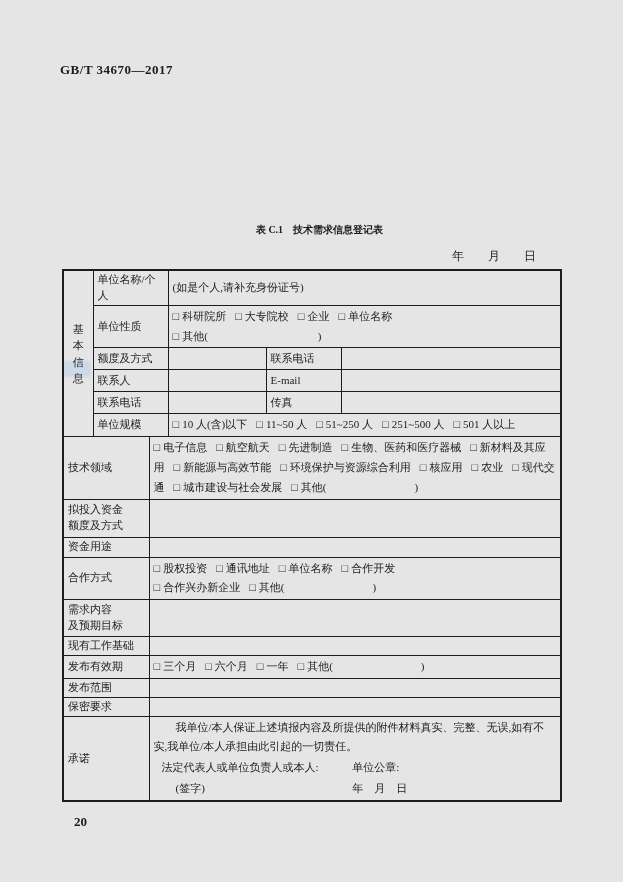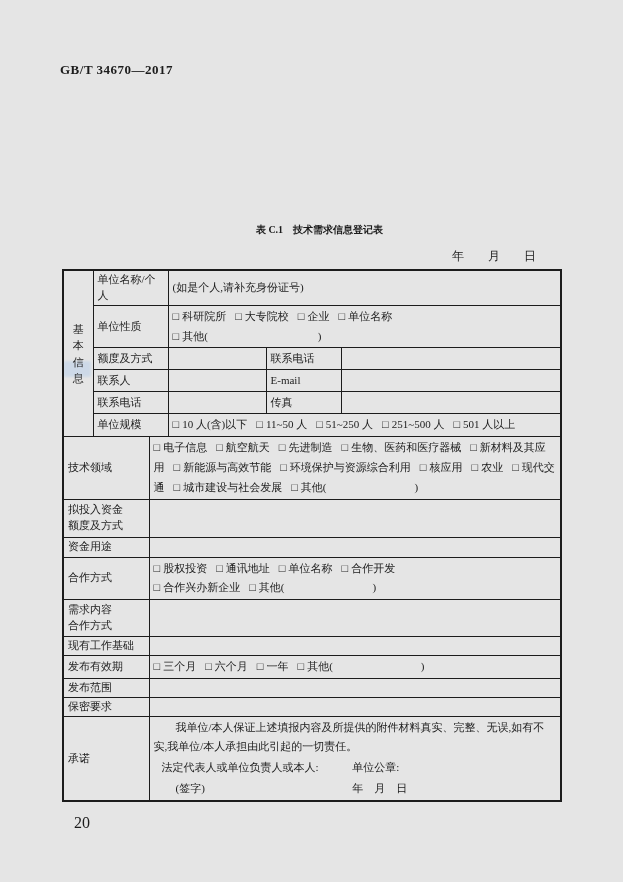--- a/index.html
+++ b/index.html
@@ -46,21 +46,21 @@
   }
   td.val { text-align:left; padding:1px 6px; }
   .optline { line-height:1.8; white-space:pre-wrap; }
   .opt { margin-right:9px; white-space:pre-wrap; display:inline; }
   .cb { margin-right:3px; font-size:11px; }
   .commit { padding:8px 8px 4px 8px; }
   .commit-text { text-indent:2em; line-height:1.7; margin-bottom:2px; }
   .commit-row { line-height:1.9; }
   .sig-left { display:inline-block; width:196px; padding-left:8px; }
   .sig-left.sign { padding-left:22px; }
-  .pagenum { position:absolute; left:74px; top:814px; font-size:16px; }
+  .pagenum { position:absolute; left:74px; top:814px; font-size:13px;font-weight:bold; }
   .wm {
     position:absolute; left:63px; top:361px; width:28px; height:16px;
     opacity:0.5; filter:blur(1px); border-radius:2px;
   }
   .h26{height:26px}.h40{height:40px}.h22{height:22px}.h21{height:21px}
   .h53{height:53px}.h38{height:38px}.h20{height:20px}.h37{height:37px}
   .h19{height:19px}.h18{height:18px}.h82{height:82px}
 </style>
 </head>
 <body>
@@ -152,21 +152,21 @@
     <tr class="h40">
       <td class="lbl" colspan="2">合作方式</td>
       <td class="val" colspan="4">
         <div class="optline"><span class="opt"><span class="cb">□</span><span>股权投资</span></span><span class="opt"><span class="cb">□</span><span>通讯地址</span></span><span class="opt"><span class="cb">□</span><span>单位名称</span></span><span class="opt"><span class="cb">□</span><span>合作开发</span></span></div>
         <div class="optline"><span class="opt"><span class="cb">□</span><span>合作兴办新企业</span></span><span class="opt"><span class="cb">□</span><span>其他(　　　　　　　　)</span></span></div>
       </td>
     </tr>
 
     <tr class="h37">
       <td class="lbl" colspan="2">需求内容
-合作方式</td>
+及预期目标</td>
       <td class="val" colspan="4"></td>
     </tr>
 
     <tr class="h19">
       <td class="lbl" colspan="2">现有工作基础</td>
       <td class="val" colspan="4"></td>
     </tr>
 
     <tr class="h20">
       <td class="lbl" colspan="2">发布有效期</td>

